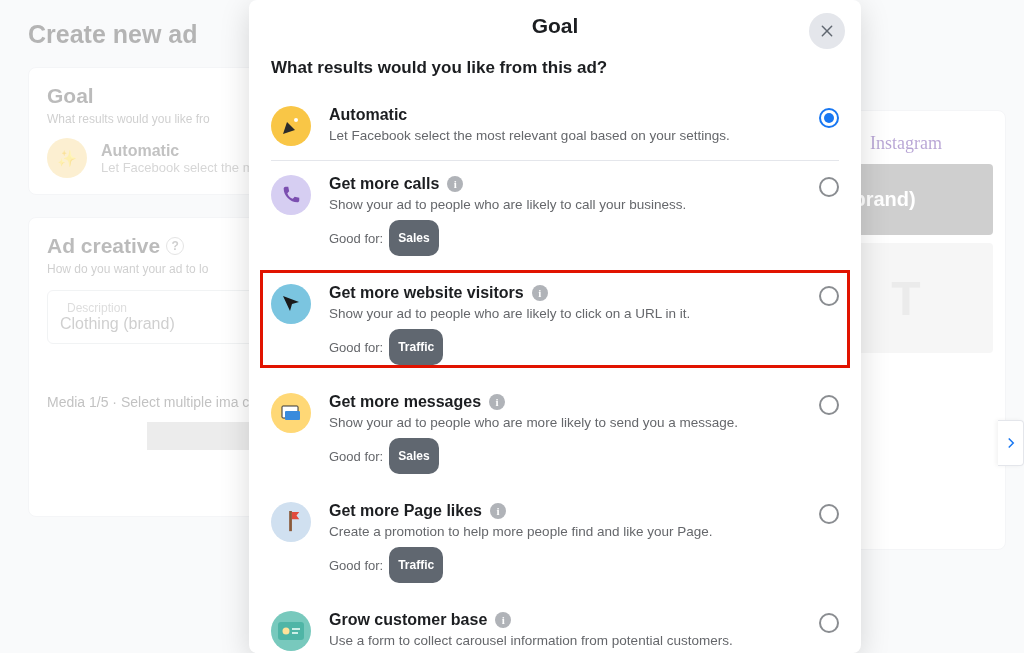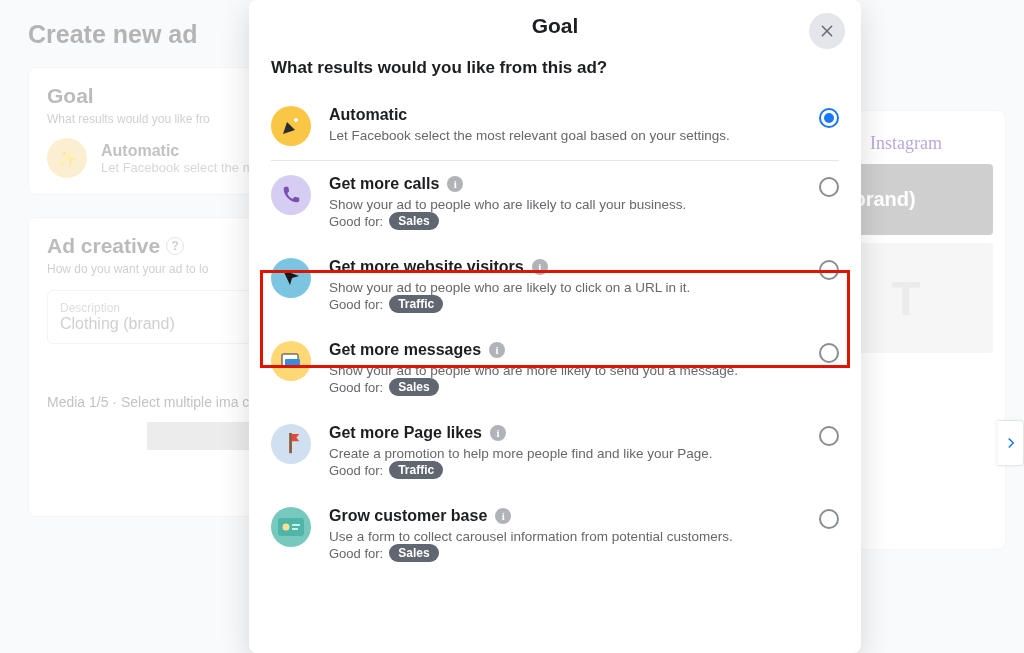--- a/index.html
+++ b/index.html
@@ -47,21 +47,21 @@
     .help-icon {
       display:inline-flex; width:18px;height:18px;border:1px solid #bbb;border-radius:50%;
       color:#888;font-size:12px;align-items:center;justify-content:center;margin-left:6px;
       vertical-align: middle;
     }
     .media-label {margin-top:50px;font-size:14px;color:#666;}
     .input-box {
       border: 1px solid #dde0e4; border-radius: 6px; padding: 10px 12px;
       margin-top: 14px; width: 320px;
     }
-    .input-box .lbl {font-size:12px;color:#aaa;}
+    .input-box .lbl {font-size:12px;color:#aaa;margin-left:7px;}
     .input-box .val {font-size:16px;color:#888;margin-top:0;}
     .preview-side {
       position: absolute; right: 18px; top: 110px;
       width: 200px; height: 440px; background: #fff;
       border: 1px solid #e4e6eb; border-radius: 8px;
       padding: 12px;
     }
     .insta-logo {font-family: cursive; font-size:18px; color:#4c1d95; text-align:center; padding:10px 0;}
     .preview-blob { background:#888; color:#fff; font-size:20px;font-weight:700; padding:24px 10px; border-radius:4px;}
     .preview-white{background:#e8e8e8;height:110px;margin-top:8px;border-radius:4px;display:flex;align-items:center;justify-content:center;color:#ccc;font-size:48px;font-weight:700;}
@@ -123,24 +123,24 @@
     }
     .goal-text {flex:1;min-width:0;}
     .goal-title {font-size:16px;font-weight:600;color:#1c1e21;display:flex;align-items:center;gap:8px;}
     .info-dot {
       width:16px;height:16px;border-radius:50%;background:#b0b3b8;
       color:#fff;font-size:11px;font-weight:700;
       display:inline-flex;align-items:center;justify-content:center;
       font-family: Georgia, serif;
     }
     .goal-desc {font-size:13.5px;color:#65676b;margin-top:4px;}
-    .good-for {font-size:13px;color:#65676b;display:flex;align-items:center;gap:6px;}
+    .good-for {font-size:13px;color:#65676b;margin-top:8px;display:flex;align-items:center;gap:6px;}
     .pill {
       background:#606770;color:#fff;font-size:12px;font-weight:600;
-      padding:2px 9px;border-radius:10px;
+      padding:11px 9px;border-radius:10px;
     }
     .radio {
       width:20px;height:20px;border:2px solid #8a8d91;border-radius:50%;
       flex-shrink:0;margin-top:2px;position:relative;cursor:pointer;
     }
     .radio.selected {border-color:#1877f2;}
     .radio.selected::after{
       content:"";position:absolute;inset:3px;border-radius:50%;background:#1877f2;
     }
     .hl-box {

